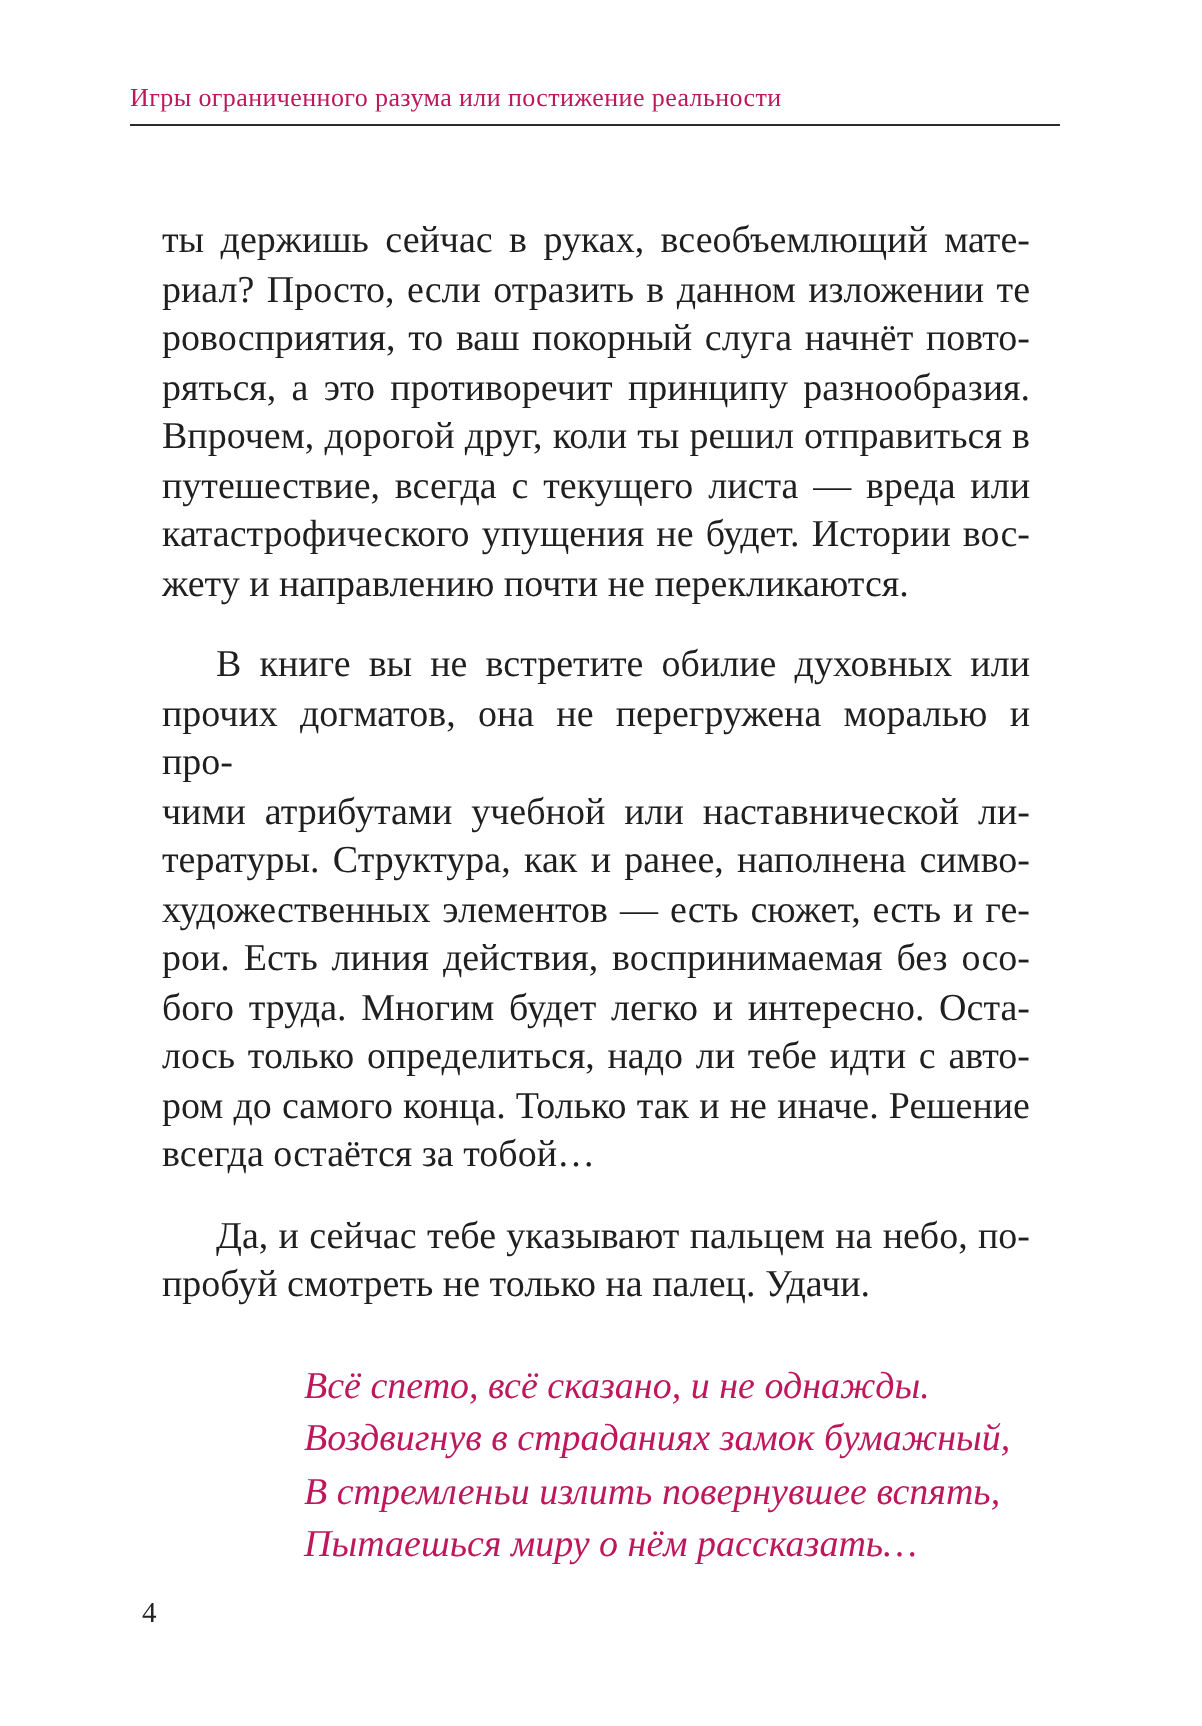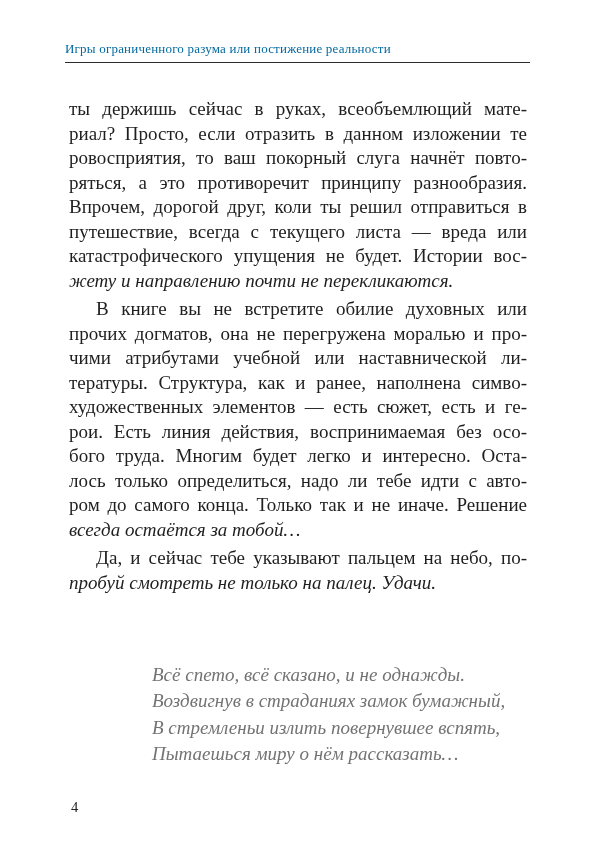--- a/index.html
+++ b/index.html
@@ -13,48 +13,48 @@
     overflow: hidden;
   }
   .running-header {
     position: absolute;
     left: 65px;
     top: 42px;
     width: 465px;
     font-size: 13px;
     line-height: 14px;
     letter-spacing: 0.2px;
-    color: #0369a1;
+    color: #be185d;
     padding-bottom: 6px;
     border-bottom: 1.5px solid #2b2b2b;
   }
   .body-text {
     position: absolute;
     left: 65px;
     top: 93px;
     width: 466px;
     font-size: 19px;
     line-height: 24.5px;
   }
-  .paragraph { margin: 4px; padding: 0; }
+  .paragraph { margin: 16px; padding: 0; }
   .jline {
     text-align: justify;
     text-align-last: justify;
     white-space: normal;
   }
-  .jline.end { text-align-last: auto; font-style: italic; }
+  .jline.end { text-align-last: auto; }
   .jline.indent { text-indent: 27px; }
   .verse {
     position: absolute;
     left: 152px;
-    top: 662px;
+    top: 681px;
     font-size: 19px;
     line-height: 26.3px;
     font-style: italic;
-    color: #737373;
+    color: #be185d;
   }
   .page-number {
     position: absolute;
     left: 71px;
     top: 800px;
     font-size: 14.5px;
     line-height: 15px;
     color: #222222;
   }
 </style>

